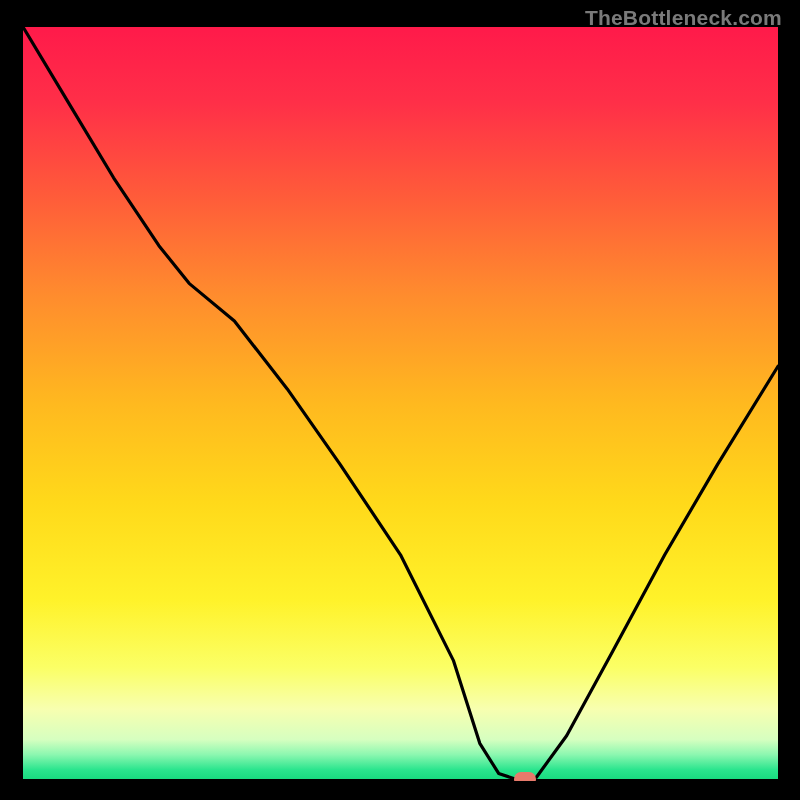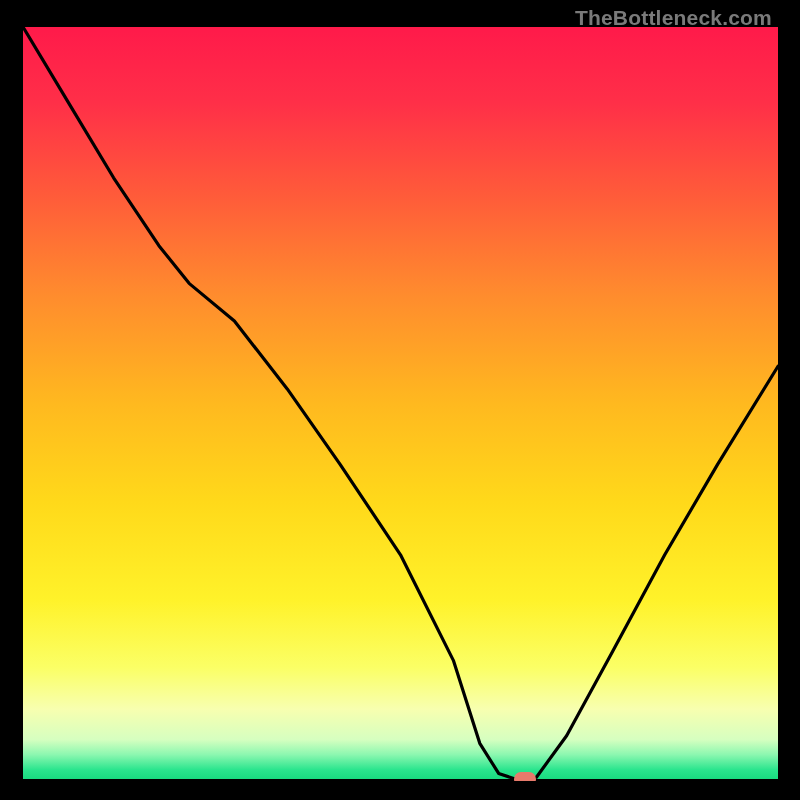--- a/index.html
+++ b/index.html
@@ -34,21 +34,21 @@
   .curve-svg {
     position: absolute;
     left: 0;
     top: 0;
     width: 100%;
     height: 100%;
   }
   .watermark {
     position: absolute;
     top: 6px;
-    right: 28px;
+    right: 18px;
     font-family: Arial, Helvetica, sans-serif;
     font-size: 21px;
     font-weight: bold;
     color: #7a7a7a;
     letter-spacing: 0.2px;
   }
   .marker {
     position: absolute;
     width: 22px;
     height: 14px;

